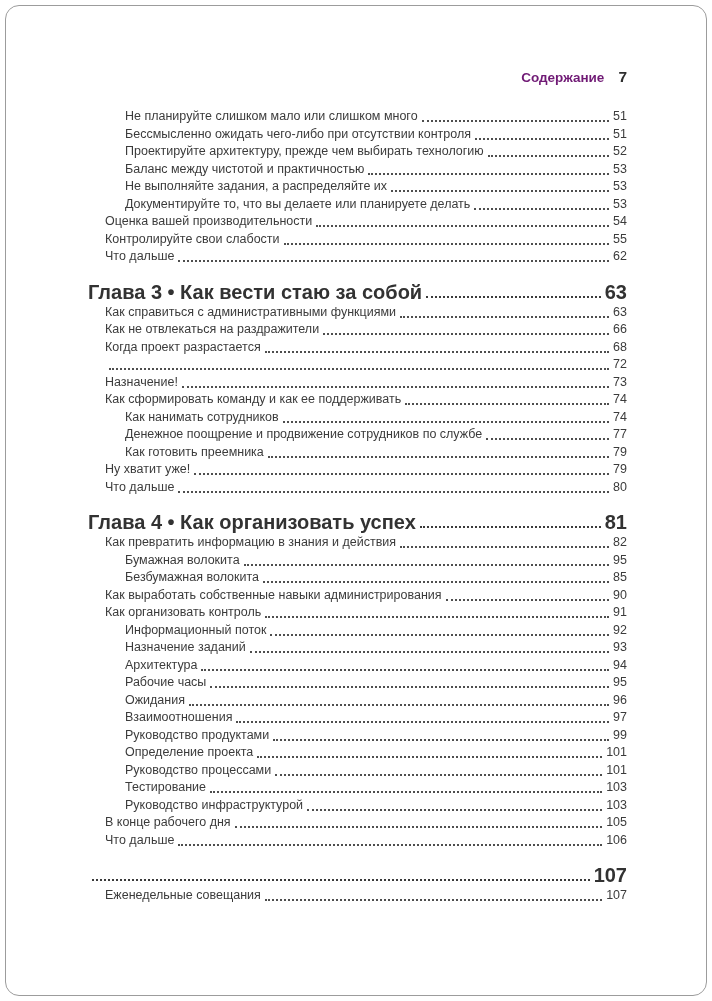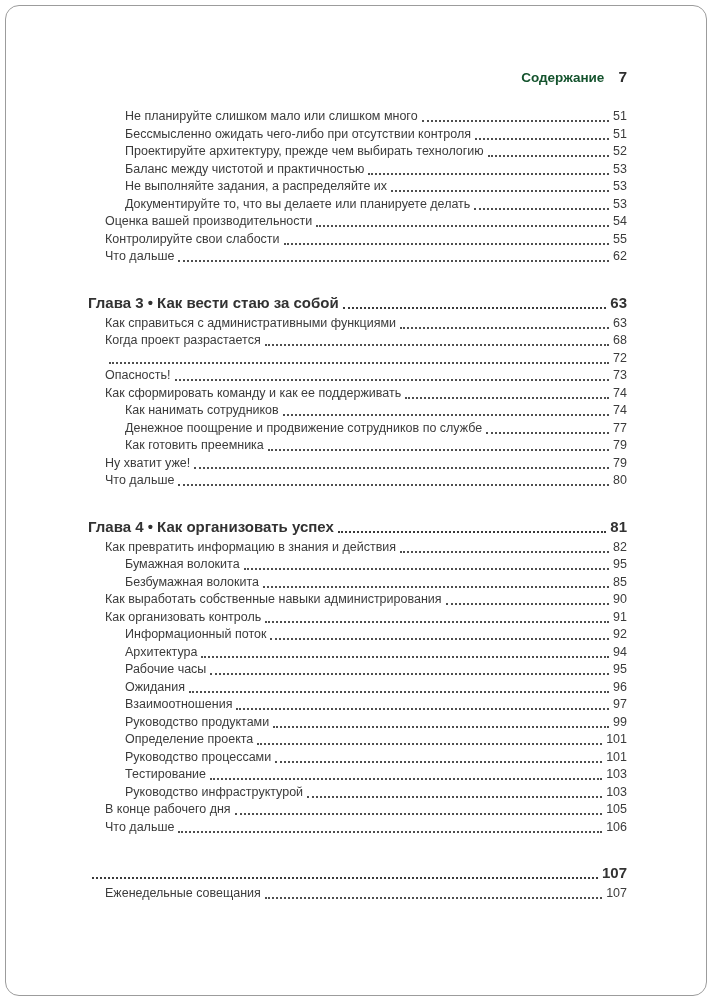--- a/index.html
+++ b/index.html
@@ -15,34 +15,34 @@
   .page-border {
     position: absolute; inset: 5px;
     border: 1.5px solid #9c9c9c;
     border-radius: 14px;
     pointer-events: none;
   }
   .header {
     position: absolute; top: 68px; left: 88px; right: 85px;
     display: flex; justify-content: flex-end; align-items: baseline; gap: 14px;
   }
-  .header .title { font-size: 13.5px; font-weight: bold; color: #14532d; }
+  .header .title { font-size: 13.5px; font-weight: bold; color: #701a75; }
   .header .num { font-size: 15.5px; font-weight: bold; color: #2e2e2e; }
   .toc {
     position: absolute; top: 108px; left: 88px; right: 85px;
   }
   .row {
     display: flex; align-items: flex-end;
     font-size: 12.5px; line-height: 17.5px;
   }
   .row.level-1 { padding-left: 17px; }
   .row.level-2 { padding-left: 37px; }
   .row.chapter {
-    font-weight: bold; font-size: 15px; line-height: 20px;
-    margin-top: 27px; margin-bottom: 2px; padding-left: 0;
+    font-weight: bold; font-size: 20px; line-height: 20px;
+    margin-top: 16px; margin-bottom: 2px; padding-left: 0;
     color: #323232;
   }
   .t { white-space: nowrap; }
   .dots {
     flex: 1 1 auto; min-width: 12px;
     margin: 0 4px 3.5px 4px;
     border-bottom: 2px dotted #4e4e4e;
     height: 0;
   }
   .row.chapter .dots { border-bottom: 2.5px dotted #3a3a3a; margin-bottom: 4px; }
@@ -108,30 +108,35 @@
       <span class="t">Глава 3 • Как вести стаю за собой</span>
       <span class="dots"></span>
       <span class="p">63</span>
     </div>
     <div class="row level-1">
       <span class="t">Как справиться с административными функциями</span>
       <span class="dots"></span>
       <span class="p">63</span>
     </div>
     <div class="row level-1">
+      <span class="t">Как не отвлекаться на раздражители</span>
+      <span class="dots"></span>
+      <span class="p">66</span>
+    </div>
+    <div class="row level-1">
       <span class="t">Когда проект разрастается</span>
       <span class="dots"></span>
       <span class="p">68</span>
     </div>
     <div class="row level-1">
       <span class="dots"></span>
       <span class="p">72</span>
     </div>
     <div class="row level-1">
-      <span class="t">Опасность!</span>
+      <span class="t">Назначение!</span>
       <span class="dots"></span>
       <span class="p">73</span>
     </div>
     <div class="row level-1">
       <span class="t">Как сформировать команду и как ее поддерживать</span>
       <span class="dots"></span>
       <span class="p">74</span>
     </div>
     <div class="row level-2">
       <span class="t">Как нанимать сотрудников</span>
@@ -187,20 +192,25 @@
       <span class="t">Как организовать контроль</span>
       <span class="dots"></span>
       <span class="p">91</span>
     </div>
     <div class="row level-2">
       <span class="t">Информационный поток</span>
       <span class="dots"></span>
       <span class="p">92</span>
     </div>
     <div class="row level-2">
+      <span class="t">Назначение заданий</span>
+      <span class="dots"></span>
+      <span class="p">93</span>
+    </div>
+    <div class="row level-2">
       <span class="t">Архитектура</span>
       <span class="dots"></span>
       <span class="p">94</span>
     </div>
     <div class="row level-2">
       <span class="t">Рабочие часы</span>
       <span class="dots"></span>
       <span class="p">95</span>
     </div>
     <div class="row level-2">

